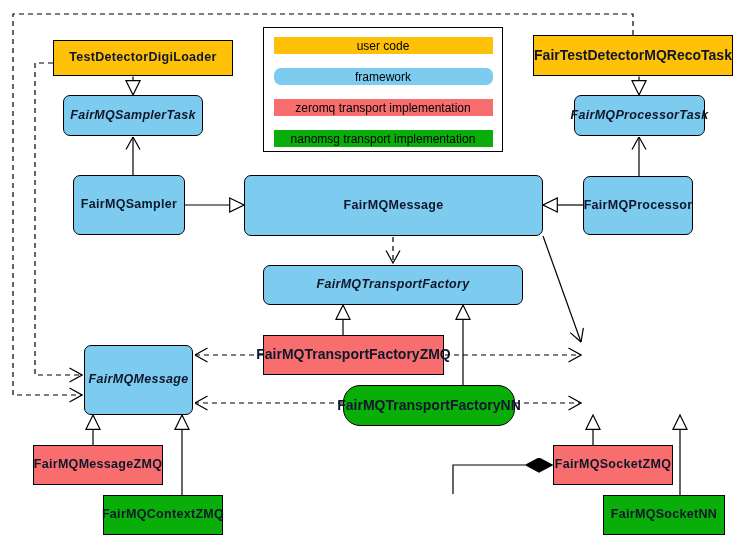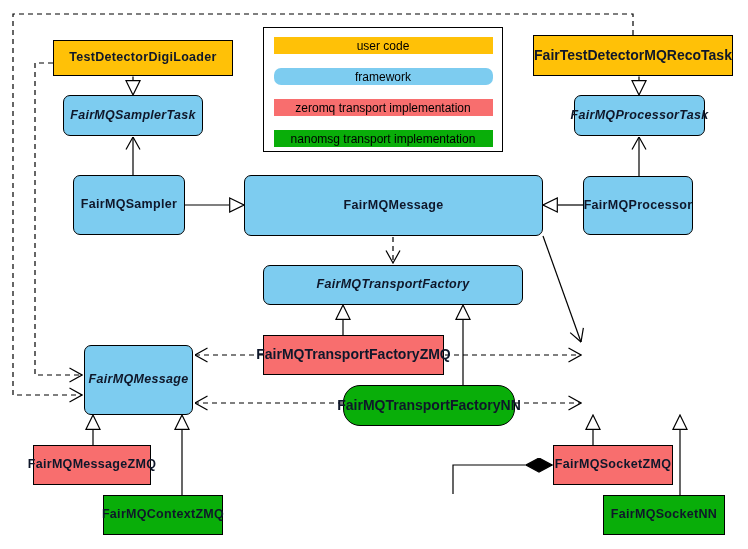--- a/index.html
+++ b/index.html
@@ -106,21 +106,21 @@
 
   <div class="node blue abstract" style="left:263px;top:265px;width:260px;height:40px;">FairMQTransportFactory</div>
 
   <div class="node red tight" style="left:263px;top:335px;width:181px;height:40px;">FairMQTransportFactoryZMQ</div>
 
   <div class="node green tight" style="left:343px;top:385px;width:172px;height:41px;border-radius:17px;">FairMQTransportFactoryNN</div>
 
   <div class="node blue abstract" style="left:84px;top:345px;width:109px;height:70px;">FairMQMessage</div>
 
 
-  <div class="node red" style="left:33px;top:445px;width:118px;height:40px;">FairMQMessageZMQ</div>
+  <div class="node red" style="left:33px;top:445px;width:130px;height:40px;">FairMQMessageZMQ</div>
 
   <div class="node green" style="left:103px;top:495px;width:120px;height:40px;">FairMQContextZMQ</div>
 
   <div class="node red" style="left:553px;top:445px;width:120px;height:40px;">FairMQSocketZMQ</div>
 
   <div class="node green" style="left:603px;top:495px;width:122px;height:40px;">FairMQSocketNN</div>
 
 
 </div>
 

